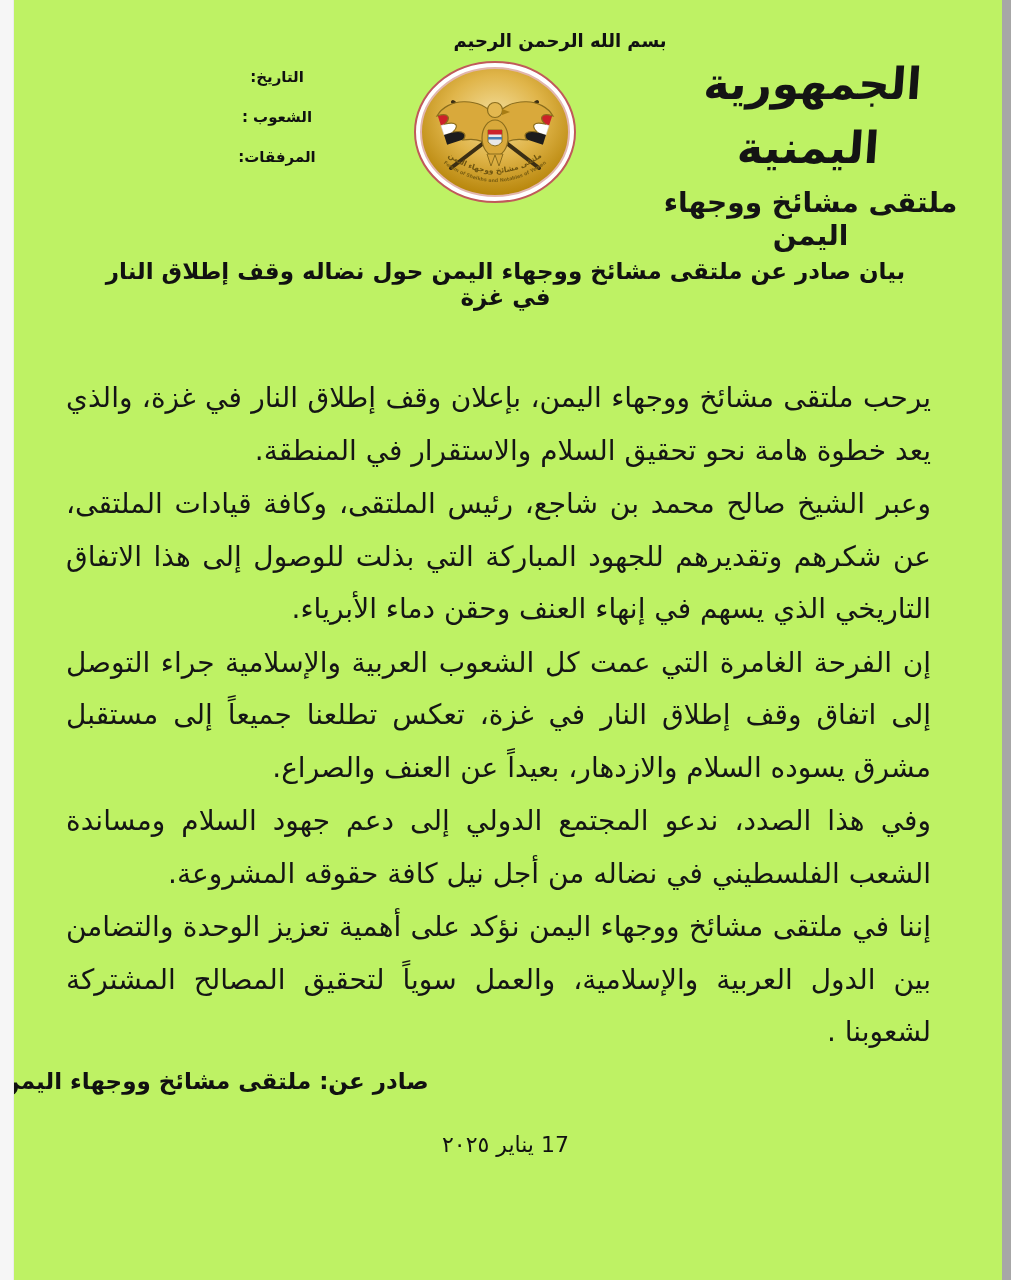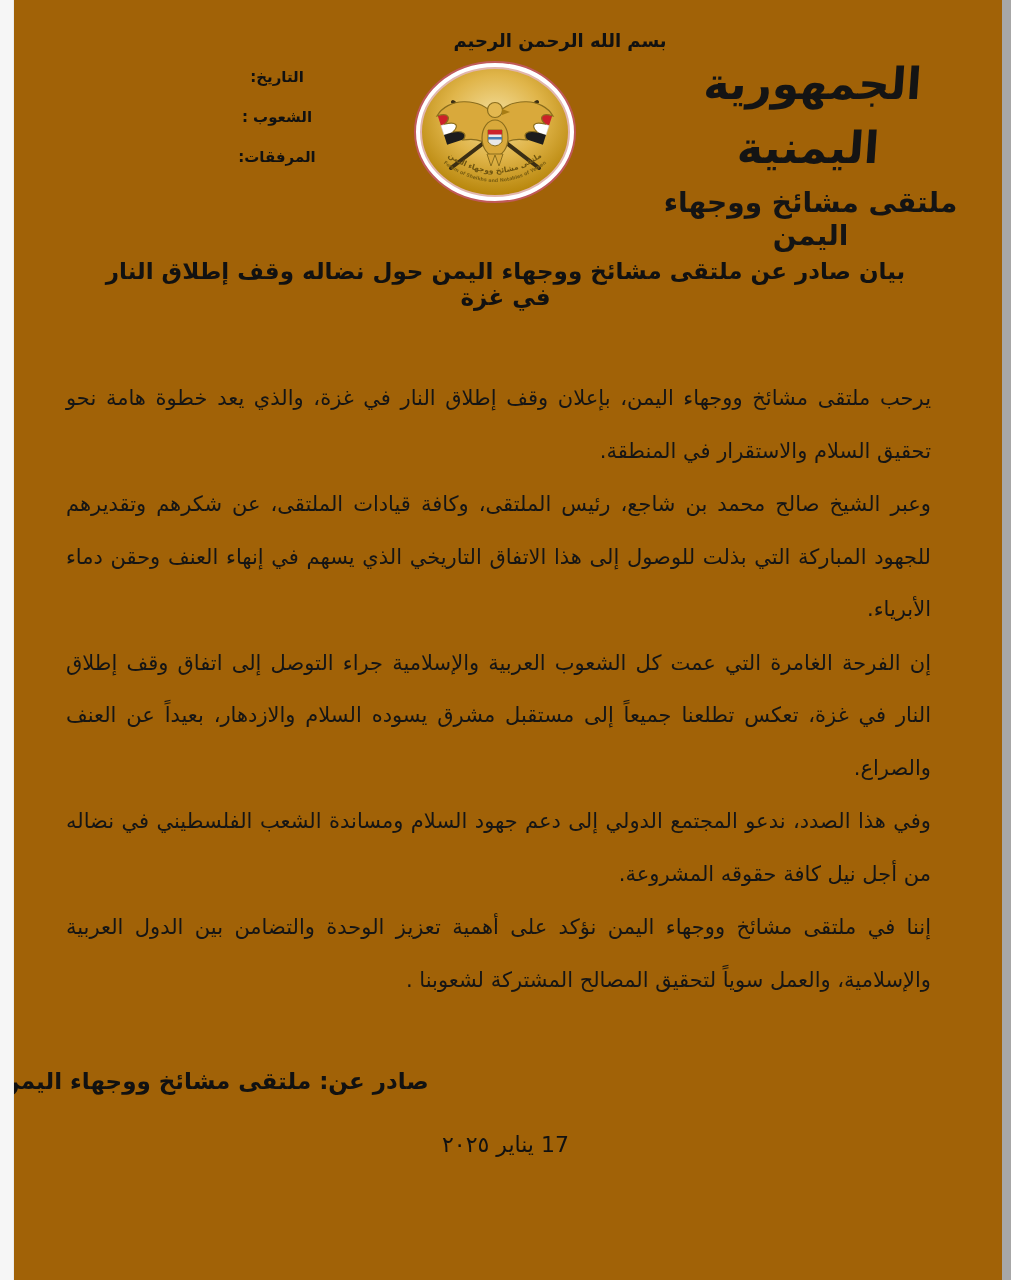--- a/index.html
+++ b/index.html
@@ -2,21 +2,21 @@
 <html lang="ar" dir="rtl"><head>
 <meta charset="utf-8">
 <style>
   * { margin: 0; padding: 0; box-sizing: border-box; }
   html, body { background: #e9e9e9; }
   .page {
     position: relative;
     width: 1011px;
     height: 1280px;
     margin: 0 auto;
-    background: #a16207;
+    background: #bef264;
     overflow: hidden;
     font-family: "DejaVu Sans", sans-serif;
     color: #1a1a1a;
     direction: rtl;
   }
   .edge-strip-right {
     position: absolute; top: 0; right: 0; width: 9px; height: 100%;
     background: #a7a7a7; z-index: 10;
   }
   .edge-strip-left {
@@ -52,21 +52,21 @@
     position: absolute; top: 258px; right: 0; left: 0;
     text-align: center; font-weight: bold; font-size: 23px; color: #111;
     padding: 0 90px;
   }
   
   .doc-body {
     position: absolute; top: 372px; right: 0; left: 0;
     padding: 0 80px 0 66px;
   }
   .doc-body p {
-    font-size: 21px; line-height: 52.5px; text-align: justify;
+    font-size: 28px; line-height: 52.5px; text-align: justify;
     margin-bottom: 1px; color: #151515;
   }
   
   .issued-by {
     position: absolute; top: 1068px; right: 0; left: 0;
     text-align: left; font-weight: bold; font-size: 23px; color: #111;
   }
   .issue-date {
     position: absolute; top: 1132px; right: 0; left: 0;
     text-align: center; font-weight: normal; font-size: 22px; color: #111;

